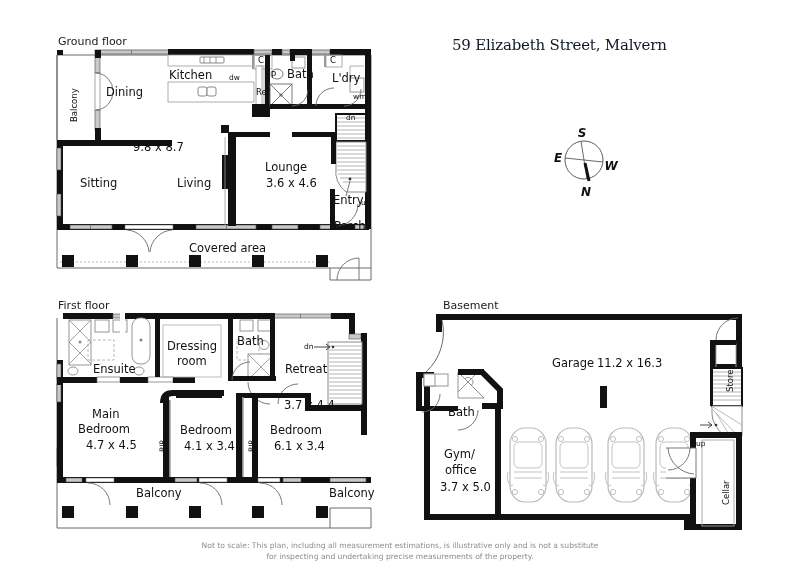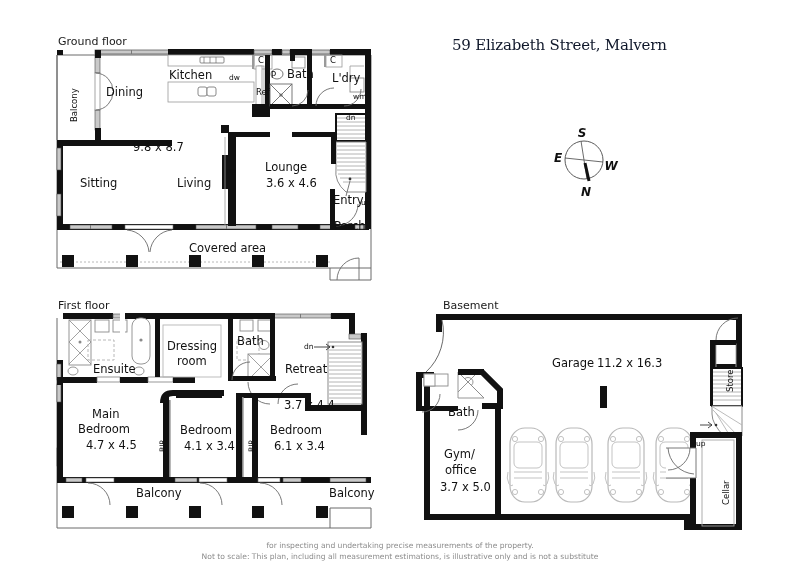--- a/index.html
+++ b/index.html
@@ -443,17 +443,17 @@
   <div class="lbl room" style="left:597px;top:357px;">11.2 x 16.3</div>
   <div class="lbl room" style="left:448px;top:406px;">Bath</div>
   <div class="lbl room" style="left:444px;top:448px;">Gym/</div>
   <div class="lbl room" style="left:445px;top:464px;">office</div>
   <div class="lbl room" style="left:440px;top:481px;">3.7 x 5.0</div>
   <div class="lbl small vert" style="left:726px;top:392px;">Store</div>
   <div class="lbl small vert" style="left:722px;top:505px;">Cellar</div>
   <div class="lbl tiny" style="left:696px;top:440px;">up</div>
 
   <div id="footer">
+    <div>Not to scale: This plan, including all measurement estimations, is illustrative only and is not a substitute</div>
     <div>for inspecting and undertaking precise measurements of the property.</div>
-    <div>Not to scale: This plan, including all measurement estimations, is illustrative only and is not a substitute</div>
   </div>
 
 </div>
 
 </body></html>

